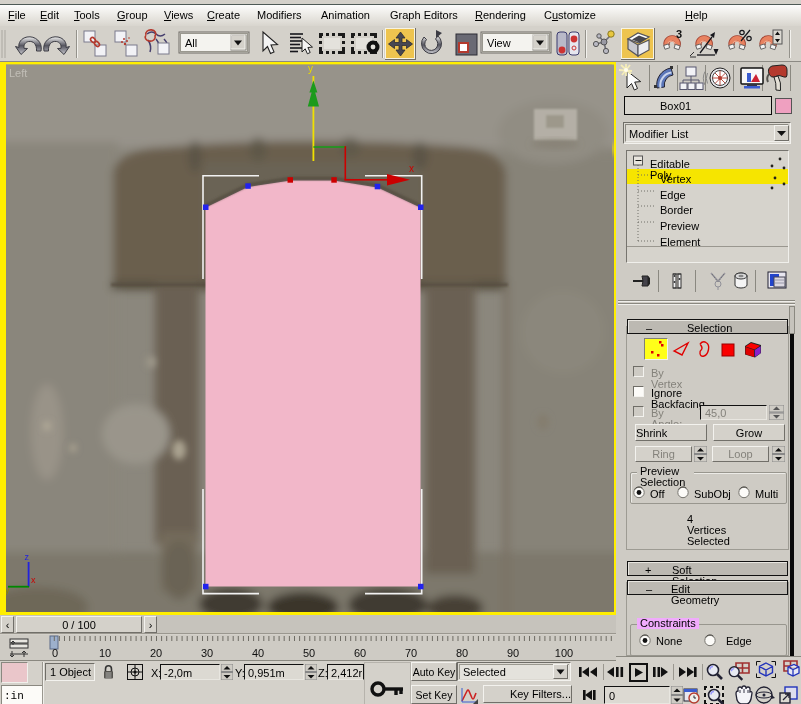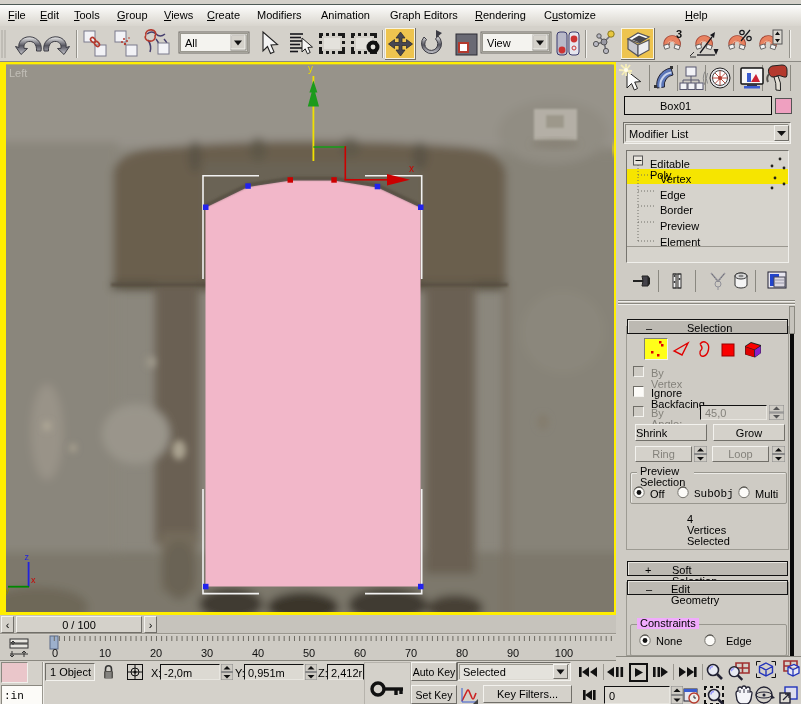--- a/index.html
+++ b/index.html
@@ -532,21 +532,21 @@
 <svg class="abs" style="left:632px;top:482px;" width="155" height="13" viewBox="0 0 155 13">
 <circle cx="7" cy="6.5" r="5.2" fill="#fcfbf8" stroke="#76746e"></circle>
       <path d="M2.4,3.5 a5.2,5.2 0 0 1 8,-1.4" fill="none" stroke="#55534e"></path>
       <circle cx="7" cy="6.5" r="2.4" fill="#111"></circle>
 <circle cx="51" cy="6.5" r="5.2" fill="#fcfbf8" stroke="#76746e"></circle>
       <path d="M46.4,3.5 a5.2,5.2 0 0 1 8,-1.4" fill="none" stroke="#55534e"></path>
 <circle cx="112" cy="6.5" r="5.2" fill="#fcfbf8" stroke="#76746e"></circle>
       <path d="M107.4,3.5 a5.2,5.2 0 0 1 8,-1.4" fill="none" stroke="#55534e"></path>
 </svg>
 <div class="abs t11" style="left:650px;top:485px;">Off</div>
-<div class="abs t11" style="left:694px;top:485px;font-family:Liberation Mono, monospace;">SubObj</div>
+<div class="abs t11" style="left:694px;top:485px;">SubObj</div>
 <div class="abs t11" style="left:755px;top:485px;">Multi</div>
 <div class="abs t11" style="left:687px;top:510px;">4 Vertices Selected</div>
 
 <div class="abs" style="left:627px;top:557px;width:161px;height:15px;background:#bcb9b2;border:1px solid #111;box-shadow:inset 1px 1px 0 #e8e6e0;"></div>
 <div class="abs t11" style="left:645px;top:561px;">+</div>
 <div class="abs t11" style="left:672px;top:561px;">Soft Selection</div>
 <div class="abs" style="left:626px;top:578px;width:163px;height:74px;border:1px solid #9d9b93;border-top:none;"></div>
 <div class="abs" style="left:627px;top:576px;width:161px;height:15px;background:#bcb9b2;border:1px solid #111;box-shadow:inset 1px 1px 0 #e8e6e0;"></div>
 <div class="abs t11" style="left:646px;top:580px;">–</div>
 <div class="abs t11" style="left:671px;top:580px;">Edit Geometry</div>
@@ -658,21 +658,21 @@
 <div class="abs t11" style="left:463px;top:663px;">Selected</div>
 <div class="abs raised" style="left:553px;top:660px;width:15px;height:15px;"></div>
 <svg class="abs" style="left:556px;top:665px;" width="10" height="6">
       <path d="M0.5,0.5 l8,0 l-4,5 z" fill="#111"></path>
     </svg>
 <svg class="abs" style="left:459px;top:681px;" width="20" height="20">
       <path d="M3,16 L8,6 Q9,4 10,6 L13,13 Q14,15 15,13 L17,8" fill="none" stroke="#cc2222" stroke-width="1.6"></path>
       <path d="M3,3 v14 h14" stroke="#3a5cd0" fill="none"></path>
       <path d="M14,19 l5,0 l0,-5 z" fill="#444"></path>
     </svg>
-<div class="abs raised t11" style="left:483px;top:681px;width:89px;height:18px;text-align:center;line-height:17px;">Key Filters...</div>
+<div class="abs raised t11" style="left:483px;top:681px;width:89px;height:18px;text-align:right;line-height:17px;">Key Filters...</div>
 
 <svg class="abs" style="left:576px;top:658px;" width="225" height="44" viewBox="0 0 225 44">
 <g fill="#111">
 
 <rect x="3" y="5" width="2.6" height="10"></rect>
         <path d="M13,5 v10 l-7,-5 z"></path>
         <path d="M21,5 v10 l-7,-5 z"></path>
 <line x1="27.5" y1="2" x2="27.5" y2="18" stroke="#9a978f"></line>
 
 <path d="M38,5 v10 l-7,-5 z"></path>

